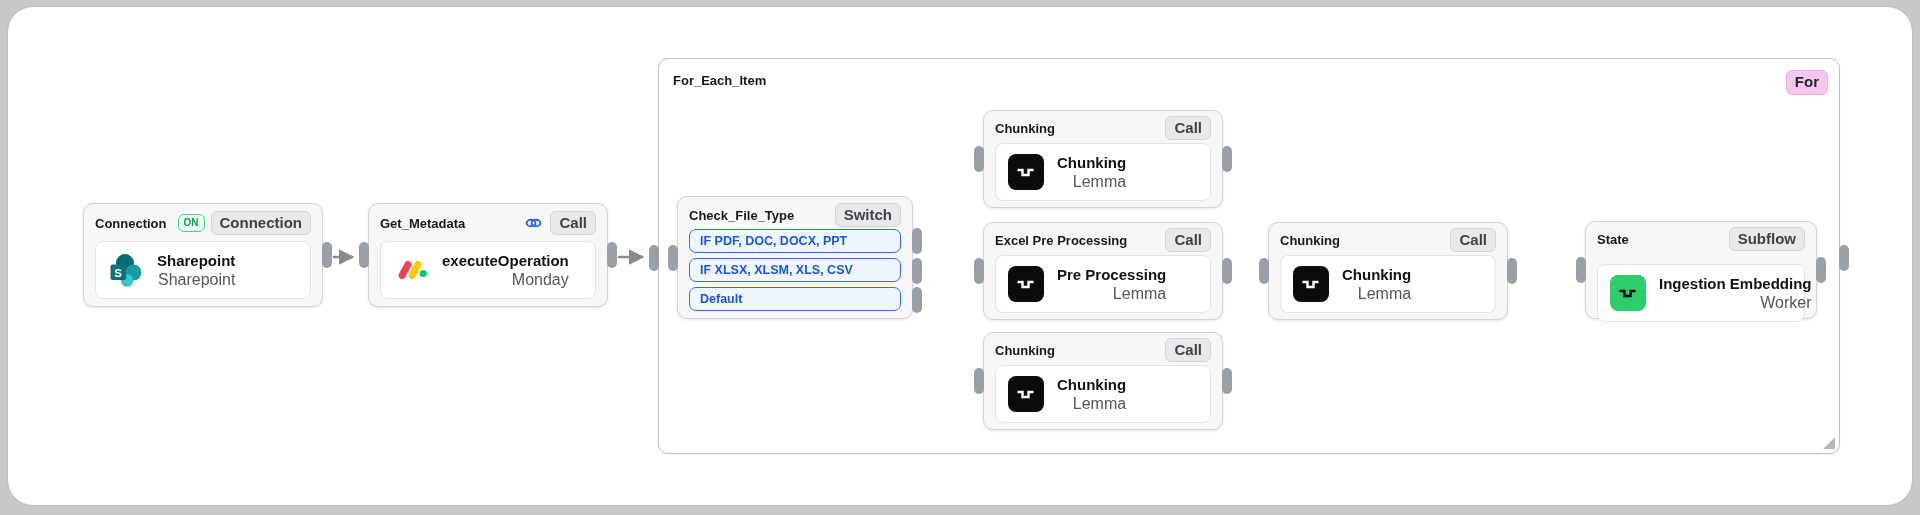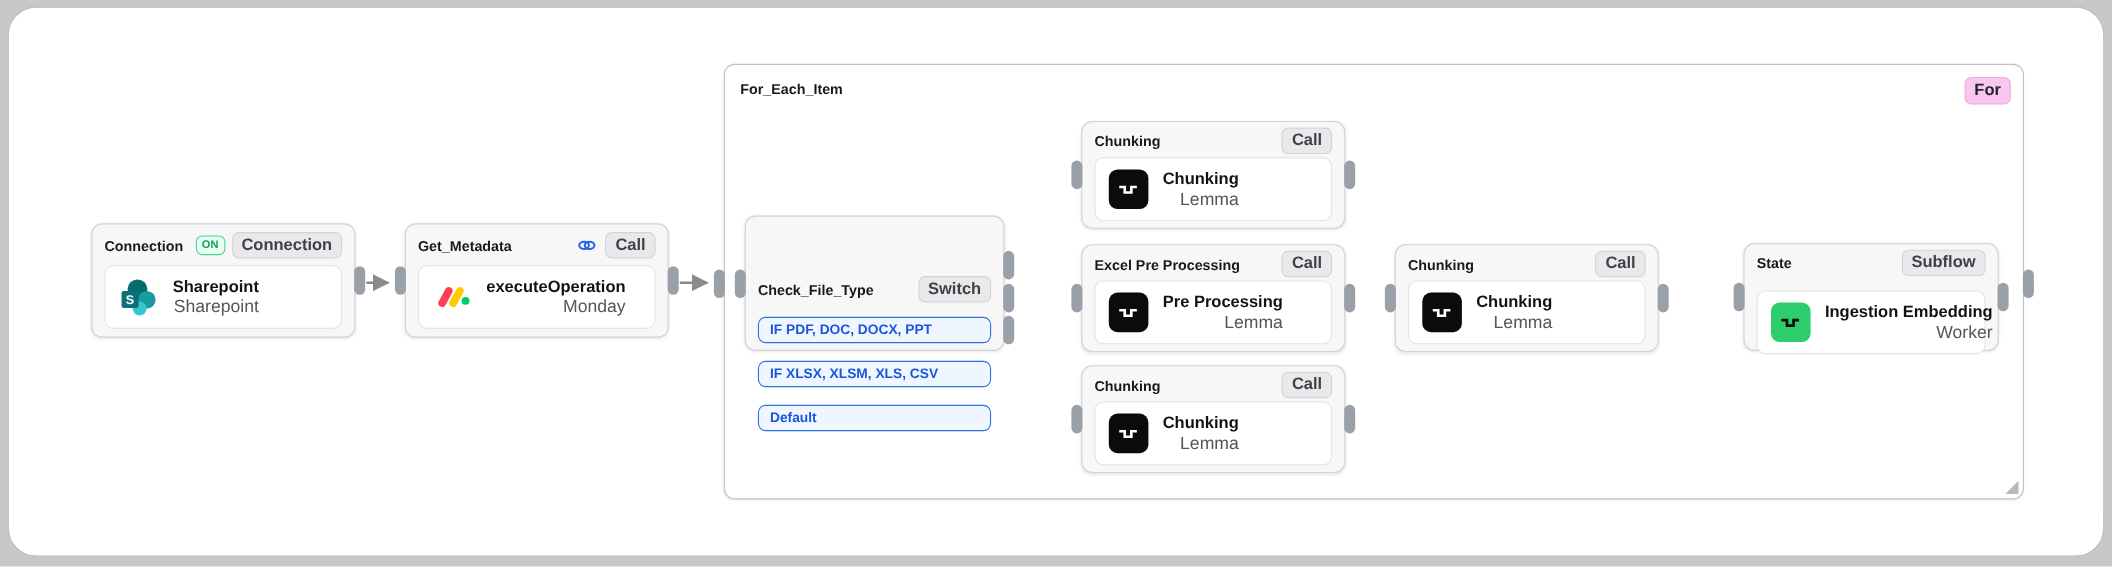--- a/index.html
+++ b/index.html
@@ -49,21 +49,21 @@
   }
   .app-icon{width:36px;height:36px;border-radius:8px;flex:none;display:flex;align-items:center;justify-content:center;}
   .app-icon.dark{background:#0b0b0d;}
   .app-icon.green{background:#2ecd6b;}
   .card-text{display:flex;flex-direction:column;justify-content:center;}
   .card-title{font-size:15px;font-weight:700;color:#121214;line-height:1.15;white-space:nowrap;}
   .card-sub{font-size:16px;color:#55555c;margin-top:3px;line-height:1;text-align:right;}
 
   
   .switch-row{
-    margin-top:16px;height:24px;box-sizing:border-box;display:flex;align-items:center;
+    margin-top:5px;height:24px;box-sizing:border-box;display:flex;align-items:center;
     padding:0 10px;font-size:12.5px;font-weight:600;color:#1a56db;
     background:#eff6ff;border:1.5px solid #2f6fe4;border-radius:7px;white-space:nowrap;
   }
 
   
   .handle{
     position:absolute;width:10px;height:26px;background:#9aa0a8;border-radius:5px;z-index:0;
   }
   .handle.vcenter{top:50%;transform:translateY(-50%);}
   .handle.left{left:-10px;}
@@ -149,21 +149,21 @@
       <span class="card-text">
         <span class="card-title">executeOperation</span>
         <span class="card-sub">Monday</span>
       </span>
     </div>
     <div class="handle left vcenter"></div>
     <div class="handle right vcenter"></div>
   </div>
 
   <div class="node" style="left:677px;top:196px;width:236px;height:123px;">
-    <div class="node-header" style="height:18px;margin-top:48px;">
+    <div class="node-header" style="height:18px;">
       <span class="node-title">Check_File_Type</span>
       <span class="badge">Switch</span>
     </div>
     <div class="switch-row">IF PDF, DOC, DOCX, PPT</div>
     <div class="switch-row">IF XLSX, XLSM, XLS, CSV</div>
     <div class="switch-row">Default</div>
     <div class="handle left vcenter"></div>
     <div class="handle right" style="top:31px;"></div>
     <div class="handle right" style="top:61px;"></div>
     <div class="handle right" style="top:90px;"></div>

